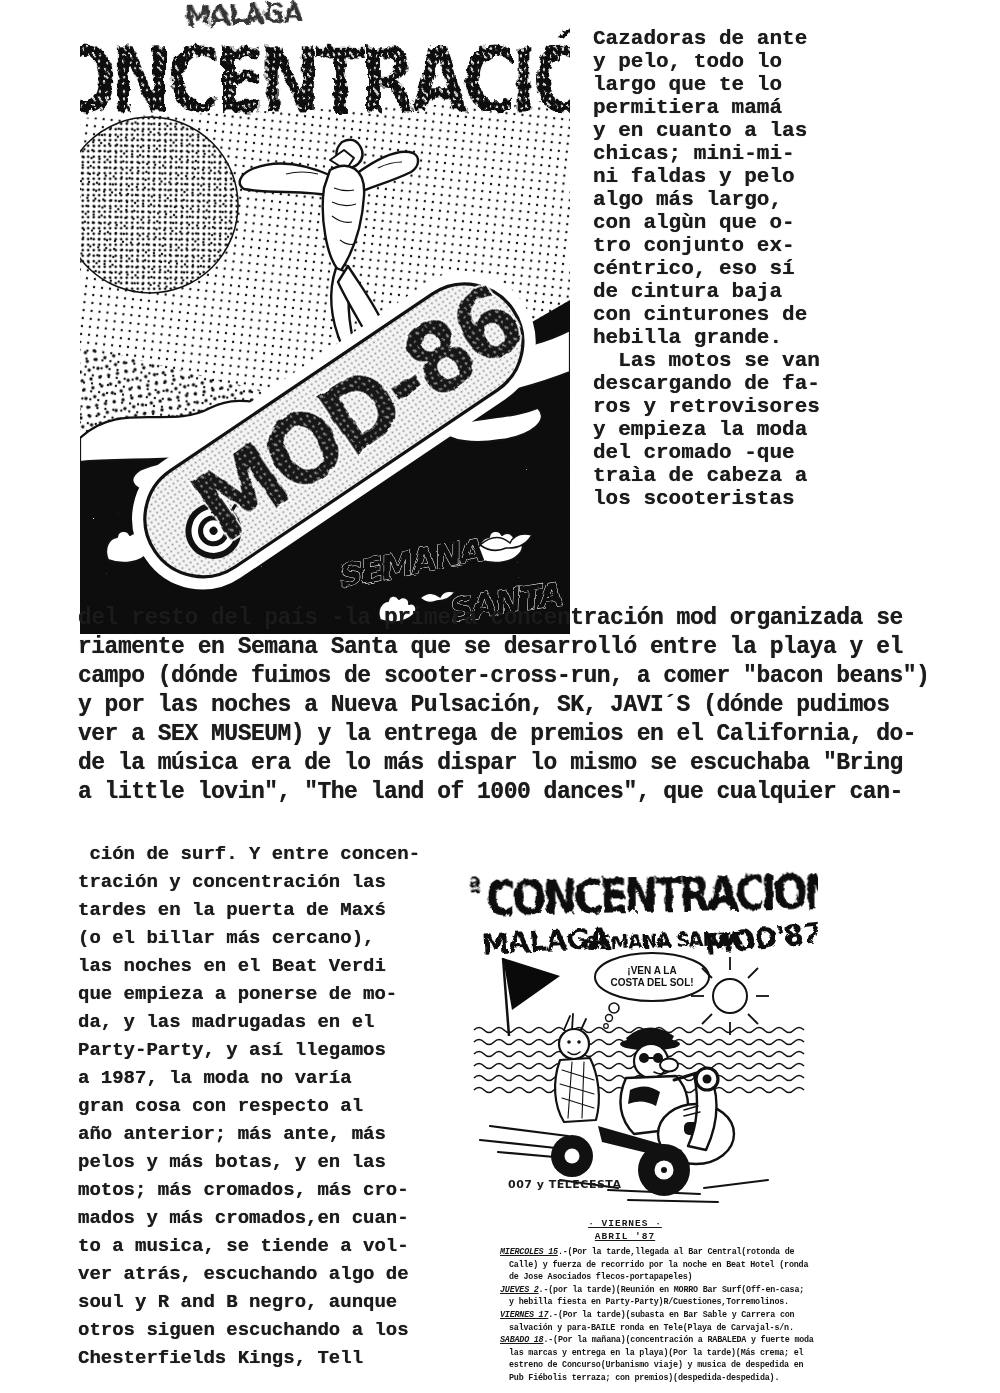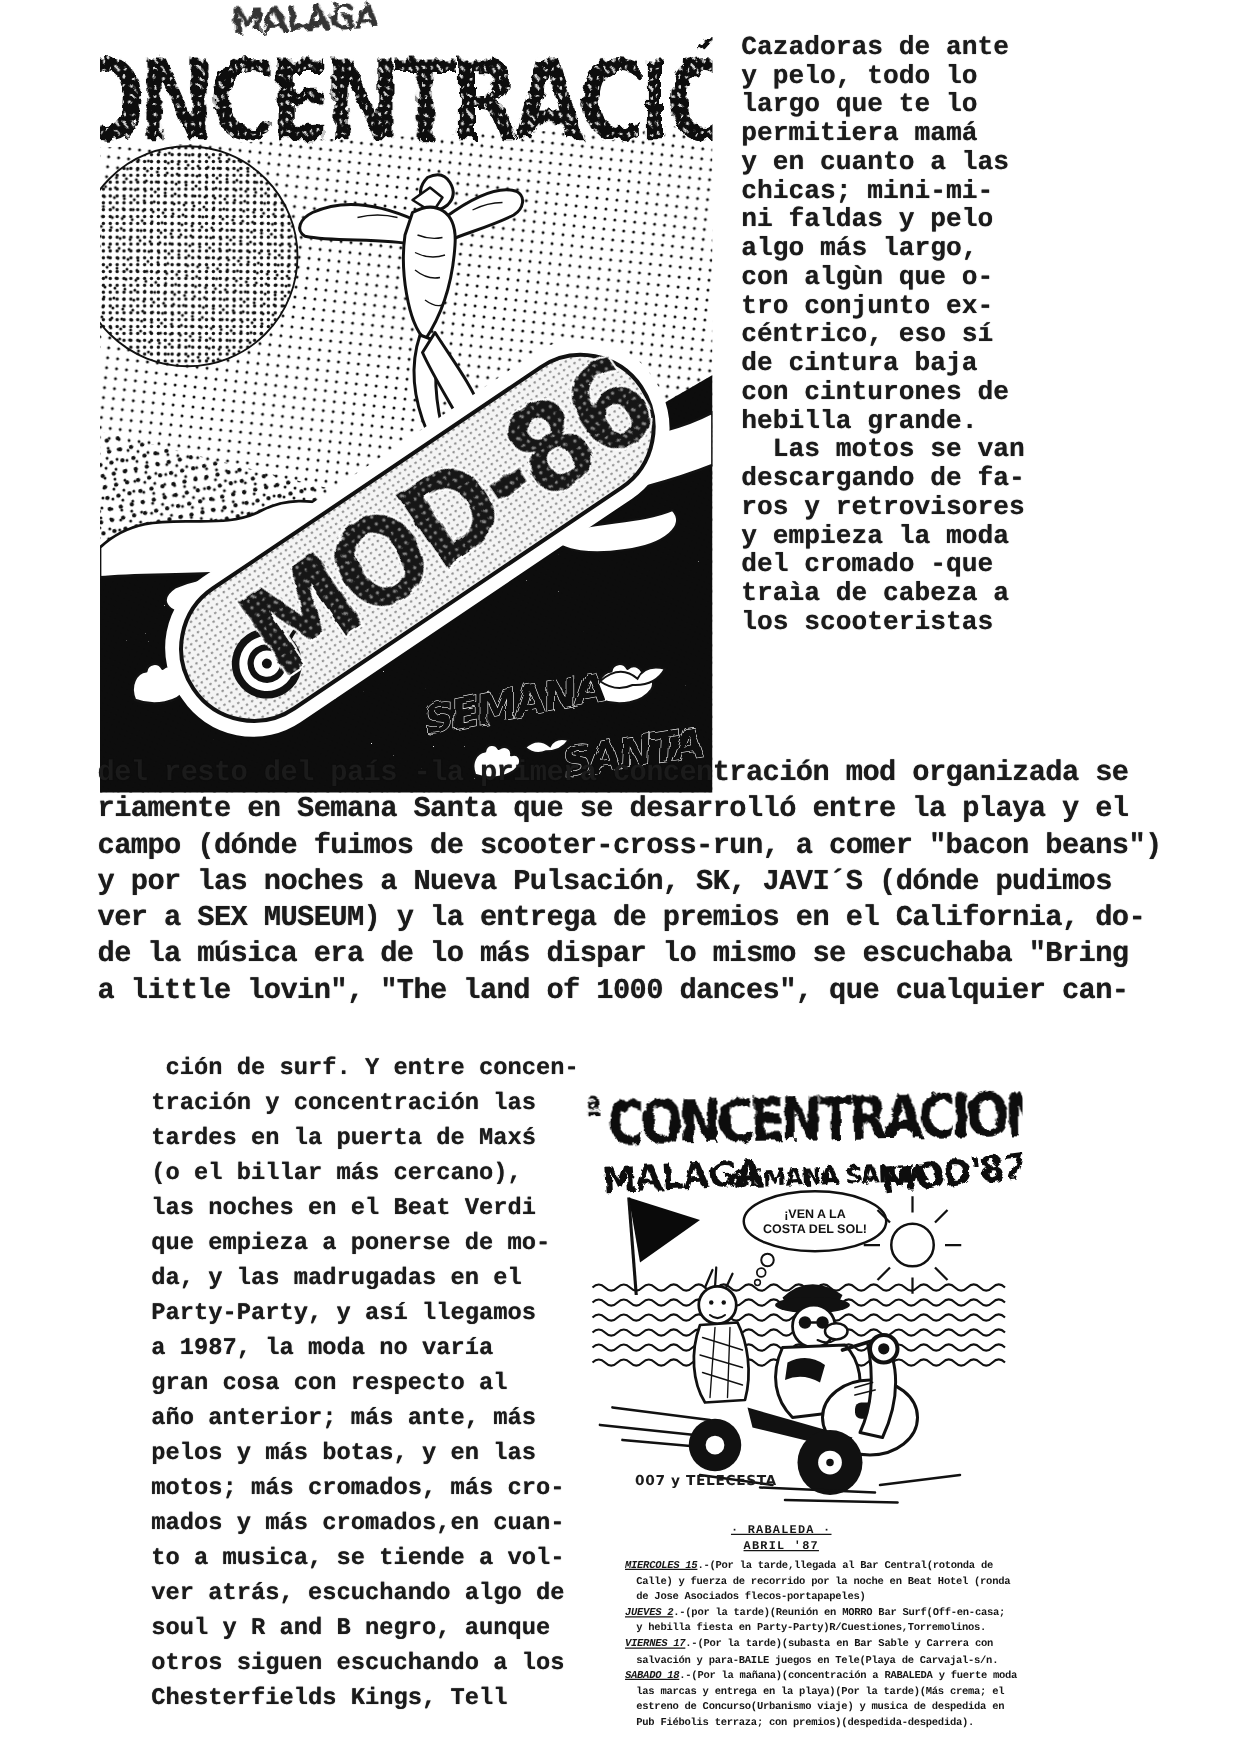--- a/index.html
+++ b/index.html
@@ -3,21 +3,21 @@
 <meta charset="utf-8">
 <style>
   html,body{margin:0;padding:0;background:#fff;}
   .page{position:relative;width:1000px;height:1393px;background:#fff;overflow:hidden;
         font-family:"Liberation Mono",monospace;color:#1b1b1b;}
   
   .tw{position:absolute;white-space:pre;font-weight:700;
       text-shadow:0 0 .7px rgba(10,10,10,.75);filter:blur(.22px);}
   .tw-right{left:593px;top:27px;font-size:21px;line-height:23px;}
   .tw-mid{left:78px;top:604px;font-size:23px;line-height:29px;letter-spacing:-.5px;}
-  .tw-left{left:78px;top:840px;font-size:19px;line-height:28px;margin-left:43px;}
+  .tw-left{left:78px;top:840px;font-size:19px;line-height:28px;}
   
   .poster1{position:absolute;left:80px;top:0;width:490px;height:638px;}
   .poster2{position:absolute;left:468px;top:858px;width:350px;height:350px;}
   
   .program{position:absolute;left:500px;top:1217px;width:316px;color:#161616;}
   .prog-head{width:250px;text-align:center;font-size:9.5px;font-weight:700;
              letter-spacing:1px;text-decoration:underline;filter:blur(.45px);line-height:13px;}
   .prog-lines{margin-top:3px;filter:blur(.62px);}
   .prog-line{font-size:8.4px;line-height:12.6px;font-weight:700;letter-spacing:-.2px;white-space:nowrap;overflow:hidden;}
   .prog-line.cont{padding-left:9px;}
@@ -326,30 +326,30 @@
         <line x1="140" y1="332" x2="232" y2="336"></line>
         <line x1="160" y1="342" x2="250" y2="344"></line>
         <line x1="236" y1="330" x2="300" y2="322"></line>
       </g>
     </g>
 
     <text x="40" y="330" font-family="DejaVu Sans, sans-serif" font-weight="700" font-size="11" fill="#1d1d1d" filter="url(#blur05)" letter-spacing=".5">007 y TELECESTA</text>
   </svg>
 
   <div class="program">
-    <div class="prog-head">· RABALEDA ·</div>
+    <div class="prog-head">· VIERNES ·</div>
     <div class="prog-head">ABRIL '87</div>
     <div class="prog-lines" id="program-lines">
         <div class="prog-line"><span class="prog-day">MIERCOLES 15</span>.-(Por la tarde,llegada al Bar Central(rotonda de</div>
         <div class="prog-line cont">Calle) y fuerza de recorrido por la noche en Beat Hotel (ronda</div>
         <div class="prog-line cont">de Jose Asociados flecos-portapapeles)</div>
         <div class="prog-line"><span class="prog-day">JUEVES 2</span>.-(por la tarde)(Reunión en MORRO Bar Surf(Off-en-casa;</div>
         <div class="prog-line cont">y hebilla fiesta en Party-Party)R/Cuestiones,Torremolinos.</div>
         <div class="prog-line"><span class="prog-day">VIERNES 17</span>.-(Por la tarde)(subasta en Bar Sable y Carrera con</div>
-        <div class="prog-line cont">salvación y para-BAILE juegos en Tele(Playa de Carvajal-s/n.</div>
+        <div class="prog-line cont">salvación y para-BAILE ronda en Tele(Playa de Carvajal-s/n.</div>
         <div class="prog-line"><span class="prog-day">SABADO 18</span>.-(Por la mañana)(concentración a RABALEDA y fuerte moda</div>
         <div class="prog-line cont">las marcas y entrega en la playa)(Por la tarde)(Más crema; el</div>
         <div class="prog-line cont">estreno de Concurso(Urbanismo viaje) y musica de despedida en</div>
         <div class="prog-line cont">Pub Fiébolis terraza; con premios)(despedida-despedida).</div>
       </div>
   </div>
 
 </div>
 
 </body></html>

